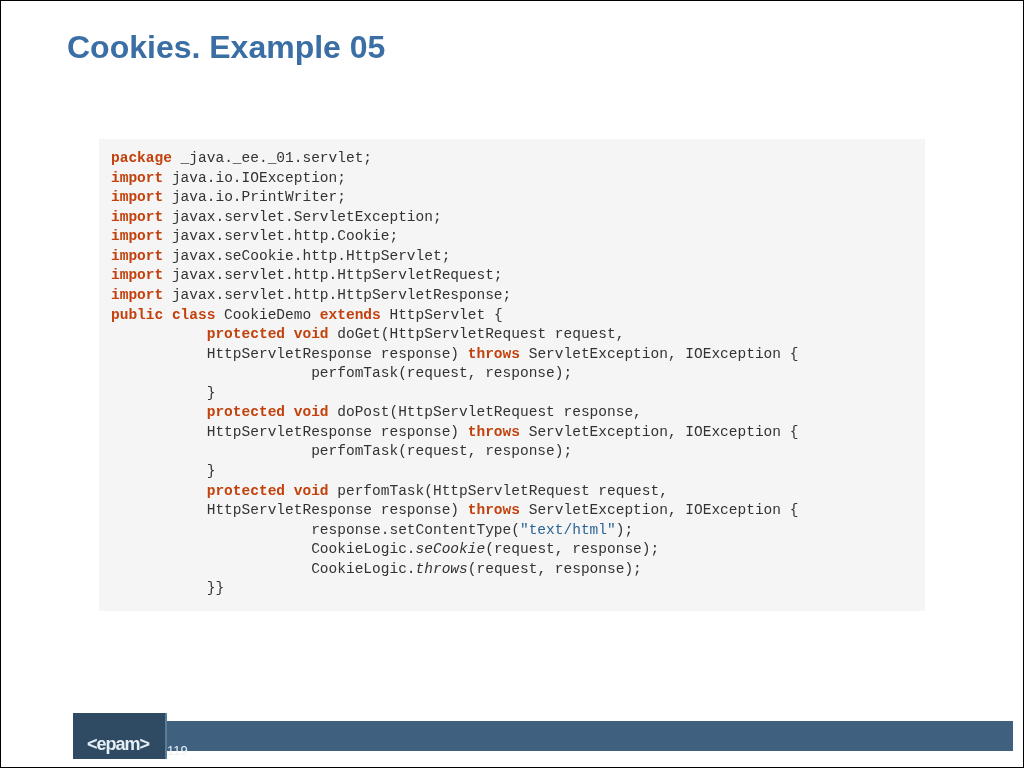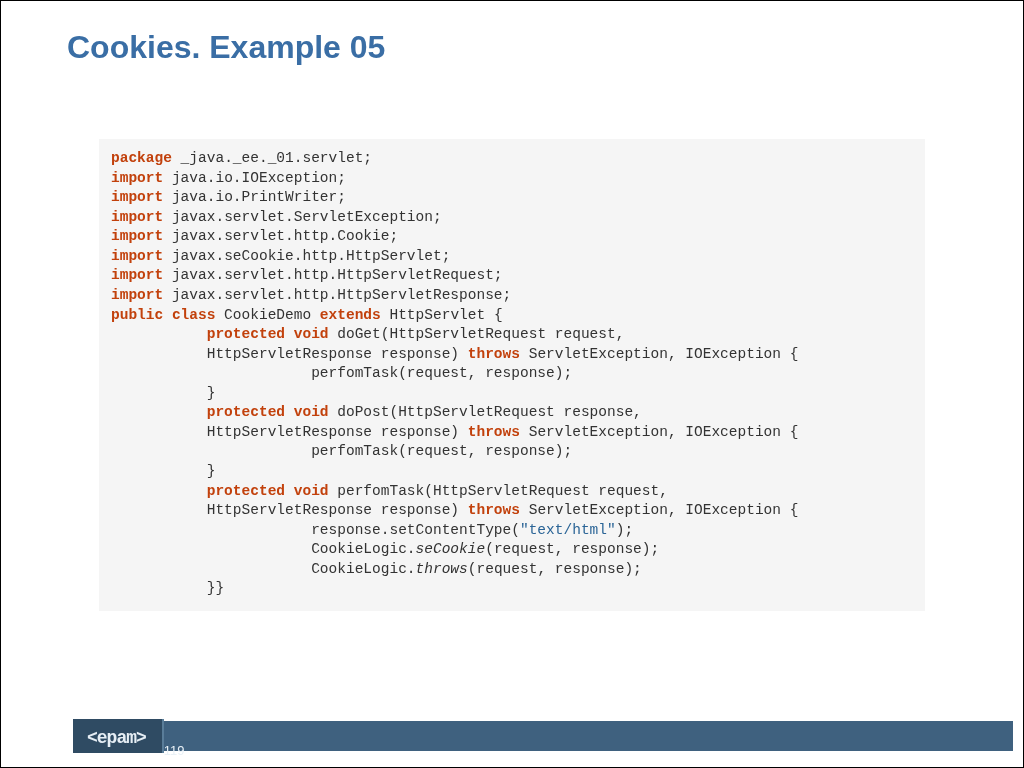--- a/index.html
+++ b/index.html
@@ -54,22 +54,22 @@
     display: flex;
     align-items: center;
     color: #d6e2ec;
     font-size: 13px;
   }
   .logo {
     background: #2f4b63;
     height: 100%;
     display: flex;
     align-items: center;
-    padding: 4px 16px 0 14px;
-    font-family: Liberation Mono, monospace;
+    padding: 16px 16px 0 14px;
+    font-family: Liberation Sans, sans-serif;
     font-weight: bold;
     font-size: 18px;
     color: #e6eef5;
     letter-spacing: -1px;
     border-right: 2px solid #5a7d99;
   }
   .footer-text {
     padding-left: 30px;
     flex: 1;
     font-family: Verdana, sans-serif;

